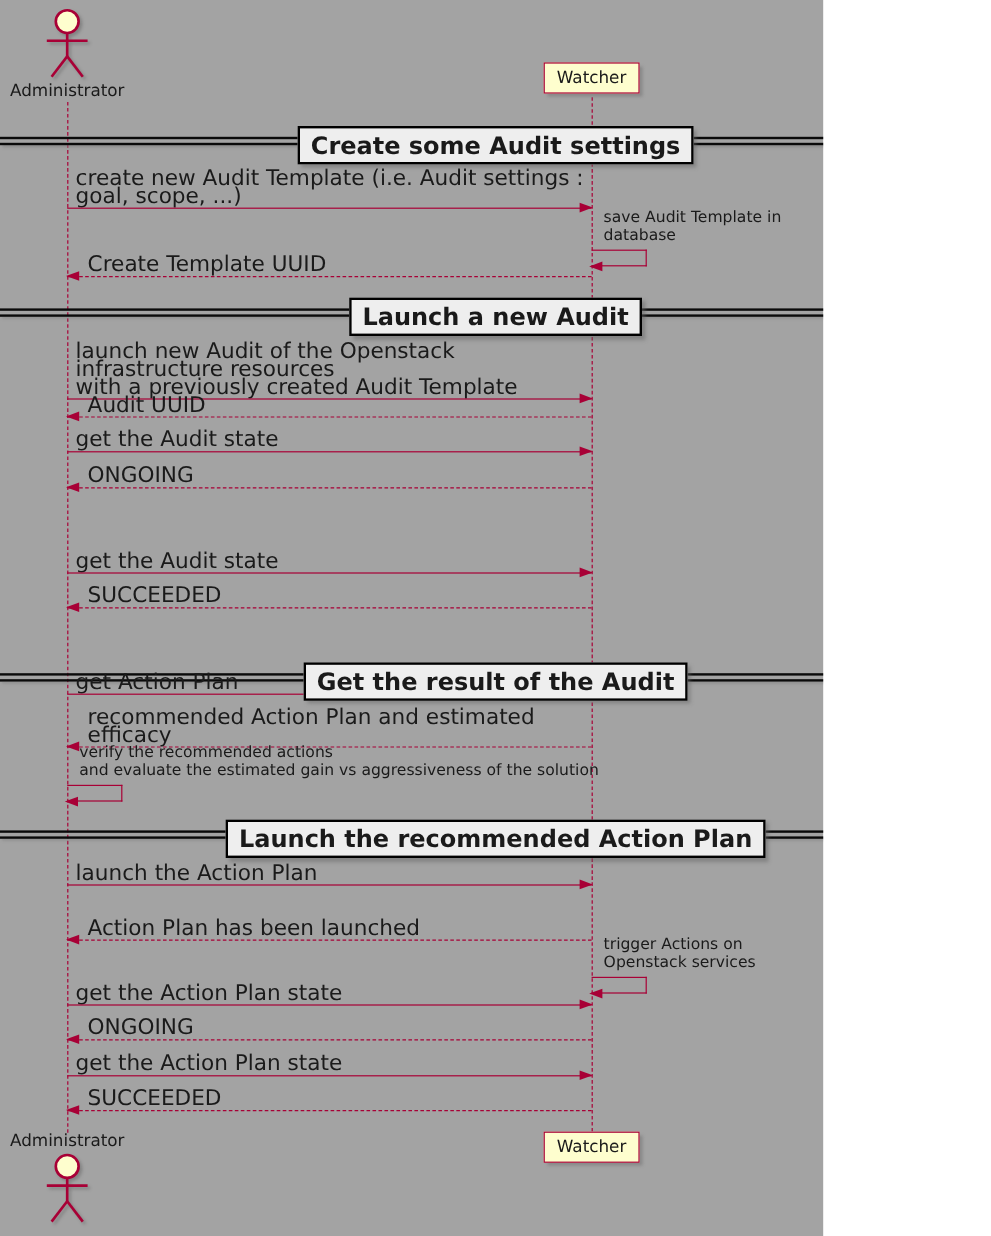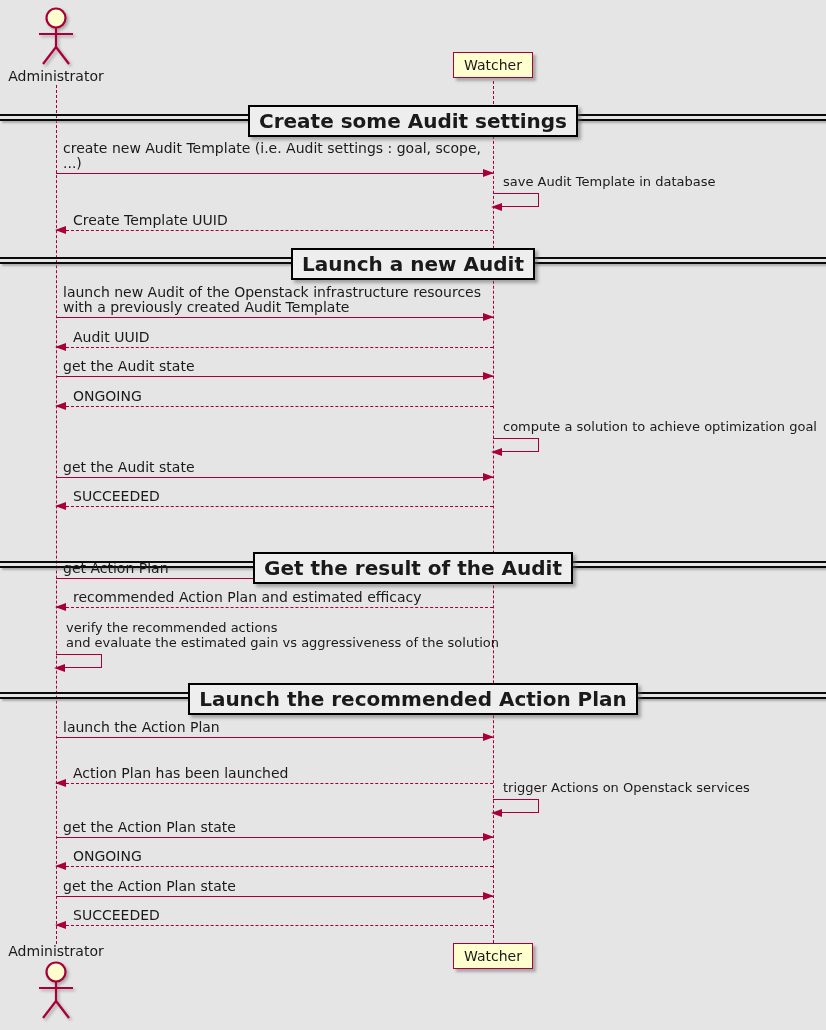--- a/index.html
+++ b/index.html
@@ -3,21 +3,21 @@
 <meta charset="utf-8">
 <style>
   :root{
     --accent:#A80036;
     --participant-fill:#FEFECE;
     --divider-fill:#EEEEEE;
     --ink:#1a1a1a;
   }
   html,body{margin:0;padding:0;background:#fff;}
   .stage{
-    position:relative;width:826px;height:1030px;background:#e5e5e5;overflow:hidden;
+    position:relative;width:686px;height:1030px;background:#a3a3a3;overflow:hidden;
     font-family:"DejaVu Sans", sans-serif;color:var(--ink);
   }
   .lifeline{position:absolute;width:0;border-left:1px dashed var(--accent);}
   .actor-svg{position:absolute;filter:drop-shadow(2.5px 2.5px 1.5px rgba(90,90,90,.45));}
   .actor-label{position:absolute;left:56px;transform:translateX(-50%);font-size:14px;white-space:nowrap;}
   .participant{
     position:absolute;left:493px;transform:translateX(-50%);
     background:var(--participant-fill);border:1.7px solid var(--accent);
     padding:4px 10px;font-size:14px;box-shadow:3px 3px 2.5px rgba(110,110,110,.5);white-space:nowrap;
   }
@@ -25,21 +25,21 @@
   .divider-lines{
     position:absolute;left:0;right:0;top:9px;height:3px;
     border-top:2px solid #0a0a0a;border-bottom:2px solid #0a0a0a;
     box-shadow:2px 2px 2px rgba(130,130,130,.55);
   }
   .divider-label{
     position:relative;display:inline-block;background:var(--divider-fill);
     border:2px solid #000;padding:2px 9px;font-weight:bold;font-size:20px;
     box-shadow:3px 3px 3px rgba(100,100,100,.5);z-index:2;white-space:nowrap;
   }
-  .msg{position:absolute;left:56px;width:437px;font-size:14px;}
+  .msg{position:absolute;left:56px;width:437px;font-size:18px;}
   .msg .txt{padding:0 0 2px 7px;line-height:15px;white-space:pre-line;}
   .msg.ret .txt{padding-left:17px;}
   .arrow{position:relative;height:0;}
   .arrow.solid{border-top:1.2px solid var(--accent);}
   .arrow.dashed{border-top:1px dashed var(--accent);}
   .head{width:0;height:0;position:absolute;border-style:solid;}
   .head-right{right:-1px;top:-5px;border-width:4.5px 0 4.5px 11px;border-color:transparent transparent transparent var(--accent);}
   .head-left{left:-1px;top:-5px;border-width:4.5px 11px 4.5px 0;border-color:transparent var(--accent) transparent transparent;}
   .self{position:absolute;font-size:13px;white-space:nowrap;}
   .self .txt{padding:0 0 2px 10px;line-height:15px;white-space:pre-line;}
@@ -118,26 +118,20 @@
       </div>
   </div>
 
   <div class="msg ret" style="top:389px;">
     <div class="txt">ONGOING</div>
     <div class="arrow dashed">
         <div class="head head-left"></div>
       </div>
   </div>
 
-  <div class="self" style="left:493px;top:419px;">
-    <div class="txt">compute a solution to achieve optimization goal</div>
-    <div class="loop">
-        <div class="head head-left"></div>
-      </div>
-  </div>
 
   <div class="msg" style="top:460px;">
     <div class="txt">get the Audit state</div>
     <div class="arrow solid">
         <div class="head head-right"></div>
       </div>
   </div>
 
   <div class="msg ret" style="top:489px;">
     <div class="txt">SUCCEEDED</div>

